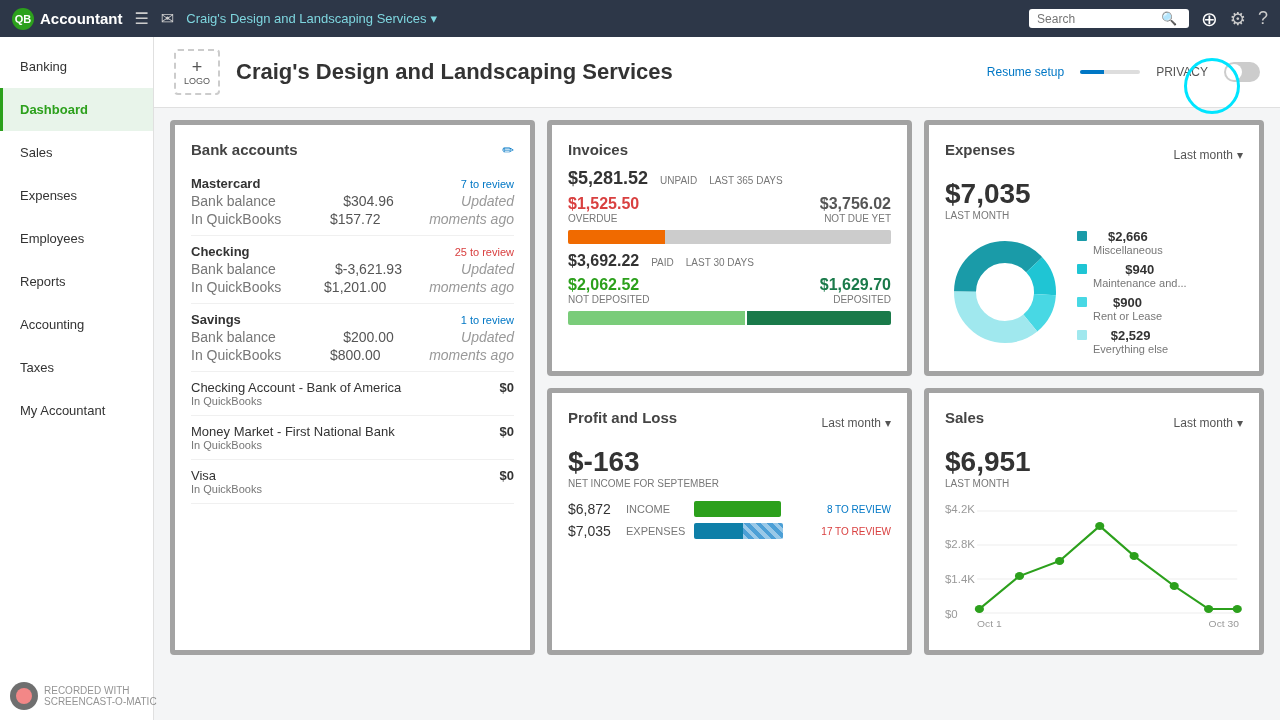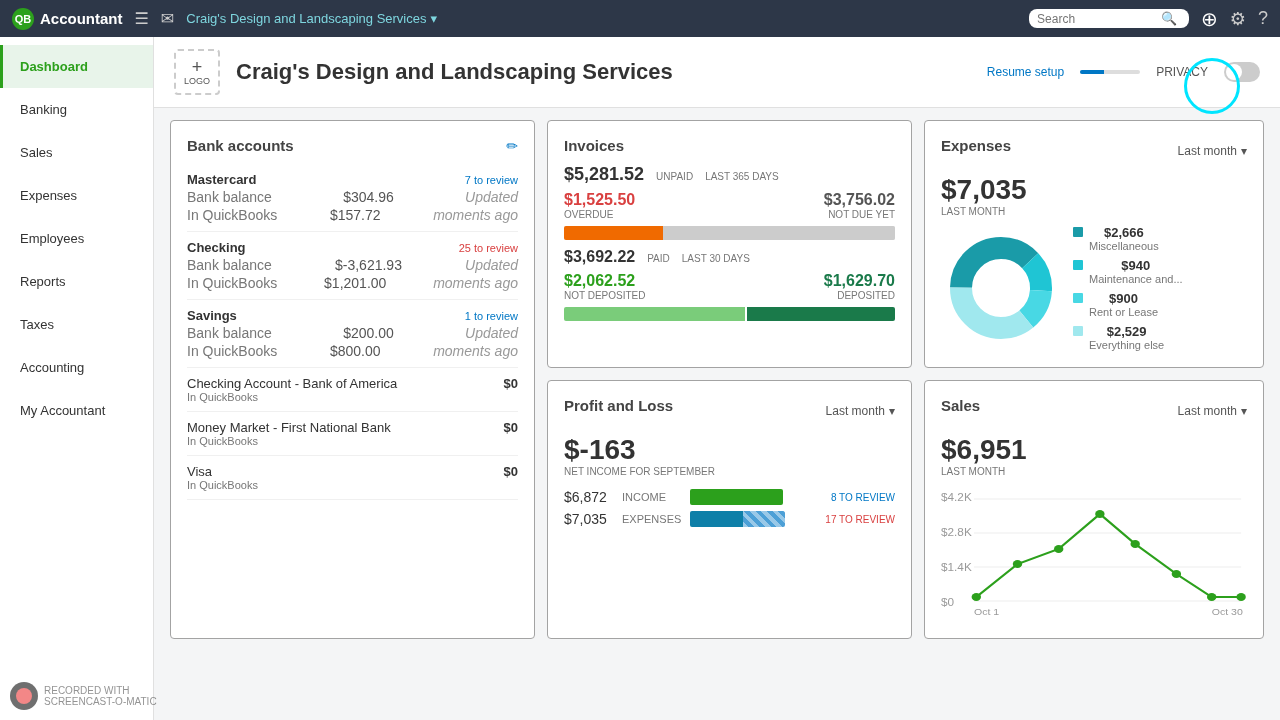--- a/index.html
+++ b/index.html
@@ -8,21 +8,21 @@
     
     .topnav {
       display: flex; align-items: center; background: #2d3748; height: 37px; padding: 0 12px; gap: 12px; position: relative; z-index: 10;
     }
     .topnav-brand { display: flex; align-items: center; gap: 6px; color: #fff; font-weight: 700; font-size: 15px; }
     .topnav-brand .qb-logo { width: 22px; height: 22px; background: #2ca01c; border-radius: 50%; display: flex; align-items: center; justify-content: center; font-weight: 900; font-size: 11px; color: #fff; }
     .topnav-hamburger { color: #ccc; font-size: 16px; cursor: pointer; }
     .topnav-mail { color: #ccc; font-size: 16px; cursor: pointer; }
     .topnav-company { color: #7ed6df; font-size: 13px; cursor: pointer; display: flex; align-items: center; gap: 4px; }
     .topnav-spacer { flex: 1; }
-    .topnav-search { display: flex; align-items: center; background: #fff; border-radius: 8px; padding: 2px 8px; gap: 4px; width: 160px; }
+    .topnav-search { display: flex; align-items: center; background: #fff; border-radius: 3px; padding: 2px 8px; gap: 4px; width: 160px; }
     .topnav-search input { border: none; outline: none; font-size: 12px; width: 120px; }
     .topnav-icon-btn { color: #ccc; font-size: 18px; cursor: pointer; background: none; border: none; }
     .topnav-cursor-circle {
       position: absolute; right: 40px; top: 58px;
       width: 56px; height: 56px; border-radius: 50%;
       border: 3px solid #00e5ff; pointer-events: none; z-index: 999;
     }
 
     
     .layout { display: flex; height: calc(720px - 37px); }
@@ -46,21 +46,21 @@
     .resume-track { width: 60px; height: 4px; background: #ddd; border-radius: 2px; overflow: hidden; }
     .resume-track-fill { width: 40%; height: 100%; background: #0077c5; }
     .privacy-label { font-size: 12px; color: #555; }
     .toggle { width: 36px; height: 20px; background: #ccc; border-radius: 10px; position: relative; cursor: pointer; }
     .toggle-knob { width: 16px; height: 16px; background: #fff; border-radius: 50%; position: absolute; top: 2px; left: 2px; transition: left 0.2s; }
 
     
     .dash-grid { display: grid; grid-template-columns: 1fr 1fr 340px; gap: 12px; padding: 12px 16px; }
 
     
-    .card { background: #fff; border: 1px solid #a3a3a3; border-radius: 4px; padding: 16px; }
+    .card { background: #fff; border: 5px solid #a3a3a3; border-radius: 4px; padding: 16px; }
     .card-title { font-size: 15px; font-weight: 600; color: #444; margin-bottom: 10px; }
     .card-header { display: flex; align-items: center; justify-content: space-between; margin-bottom: 10px; }
 
     
     .invoices-unpaid { font-size: 18px; font-weight: 700; color: #333; }
     .invoices-sub { font-size: 10px; color: #777; margin-left: 6px; text-align: center; }
     .invoices-row { display: flex; justify-content: space-between; margin: 6px 0; }
     .overdue-amt { font-size: 16px; font-weight: 700; color: #d94040; }
     .notdue-amt { font-size: 16px; font-weight: 700; color: #555; }
     .inv-label { font-size: 10px; color: #777; }
@@ -147,28 +147,28 @@
   </div>
   <button class="topnav-icon-btn" style="font-size:20px;color:#fff;">⊕</button>
   <button class="topnav-icon-btn">⚙</button>
   <button class="topnav-icon-btn">?</button>
   <div class="topnav-cursor-circle"></div>
 </nav>
 
 <div class="layout">
 
   <aside class="sidebar">
+    <div class="sidebar-item">Banking</div>
     <div class="sidebar-item active">Dashboard</div>
-    <div class="sidebar-item">Banking</div>
     <div class="sidebar-item">Sales</div>
     <div class="sidebar-item">Expenses</div>
     <div class="sidebar-item">Employees</div>
     <div class="sidebar-item">Reports</div>
+    <div class="sidebar-item">Accounting</div>
     <div class="sidebar-item">Taxes</div>
-    <div class="sidebar-item">Accounting</div>
     <div class="sidebar-item">My Accountant</div>
   </aside>
 
   <main class="main">
 
     <div class="dash-header">
       <div class="logo-box">
         <div class="logo-box-plus">+</div>
         <div class="logo-box-label">LOGO</div>
       </div>

